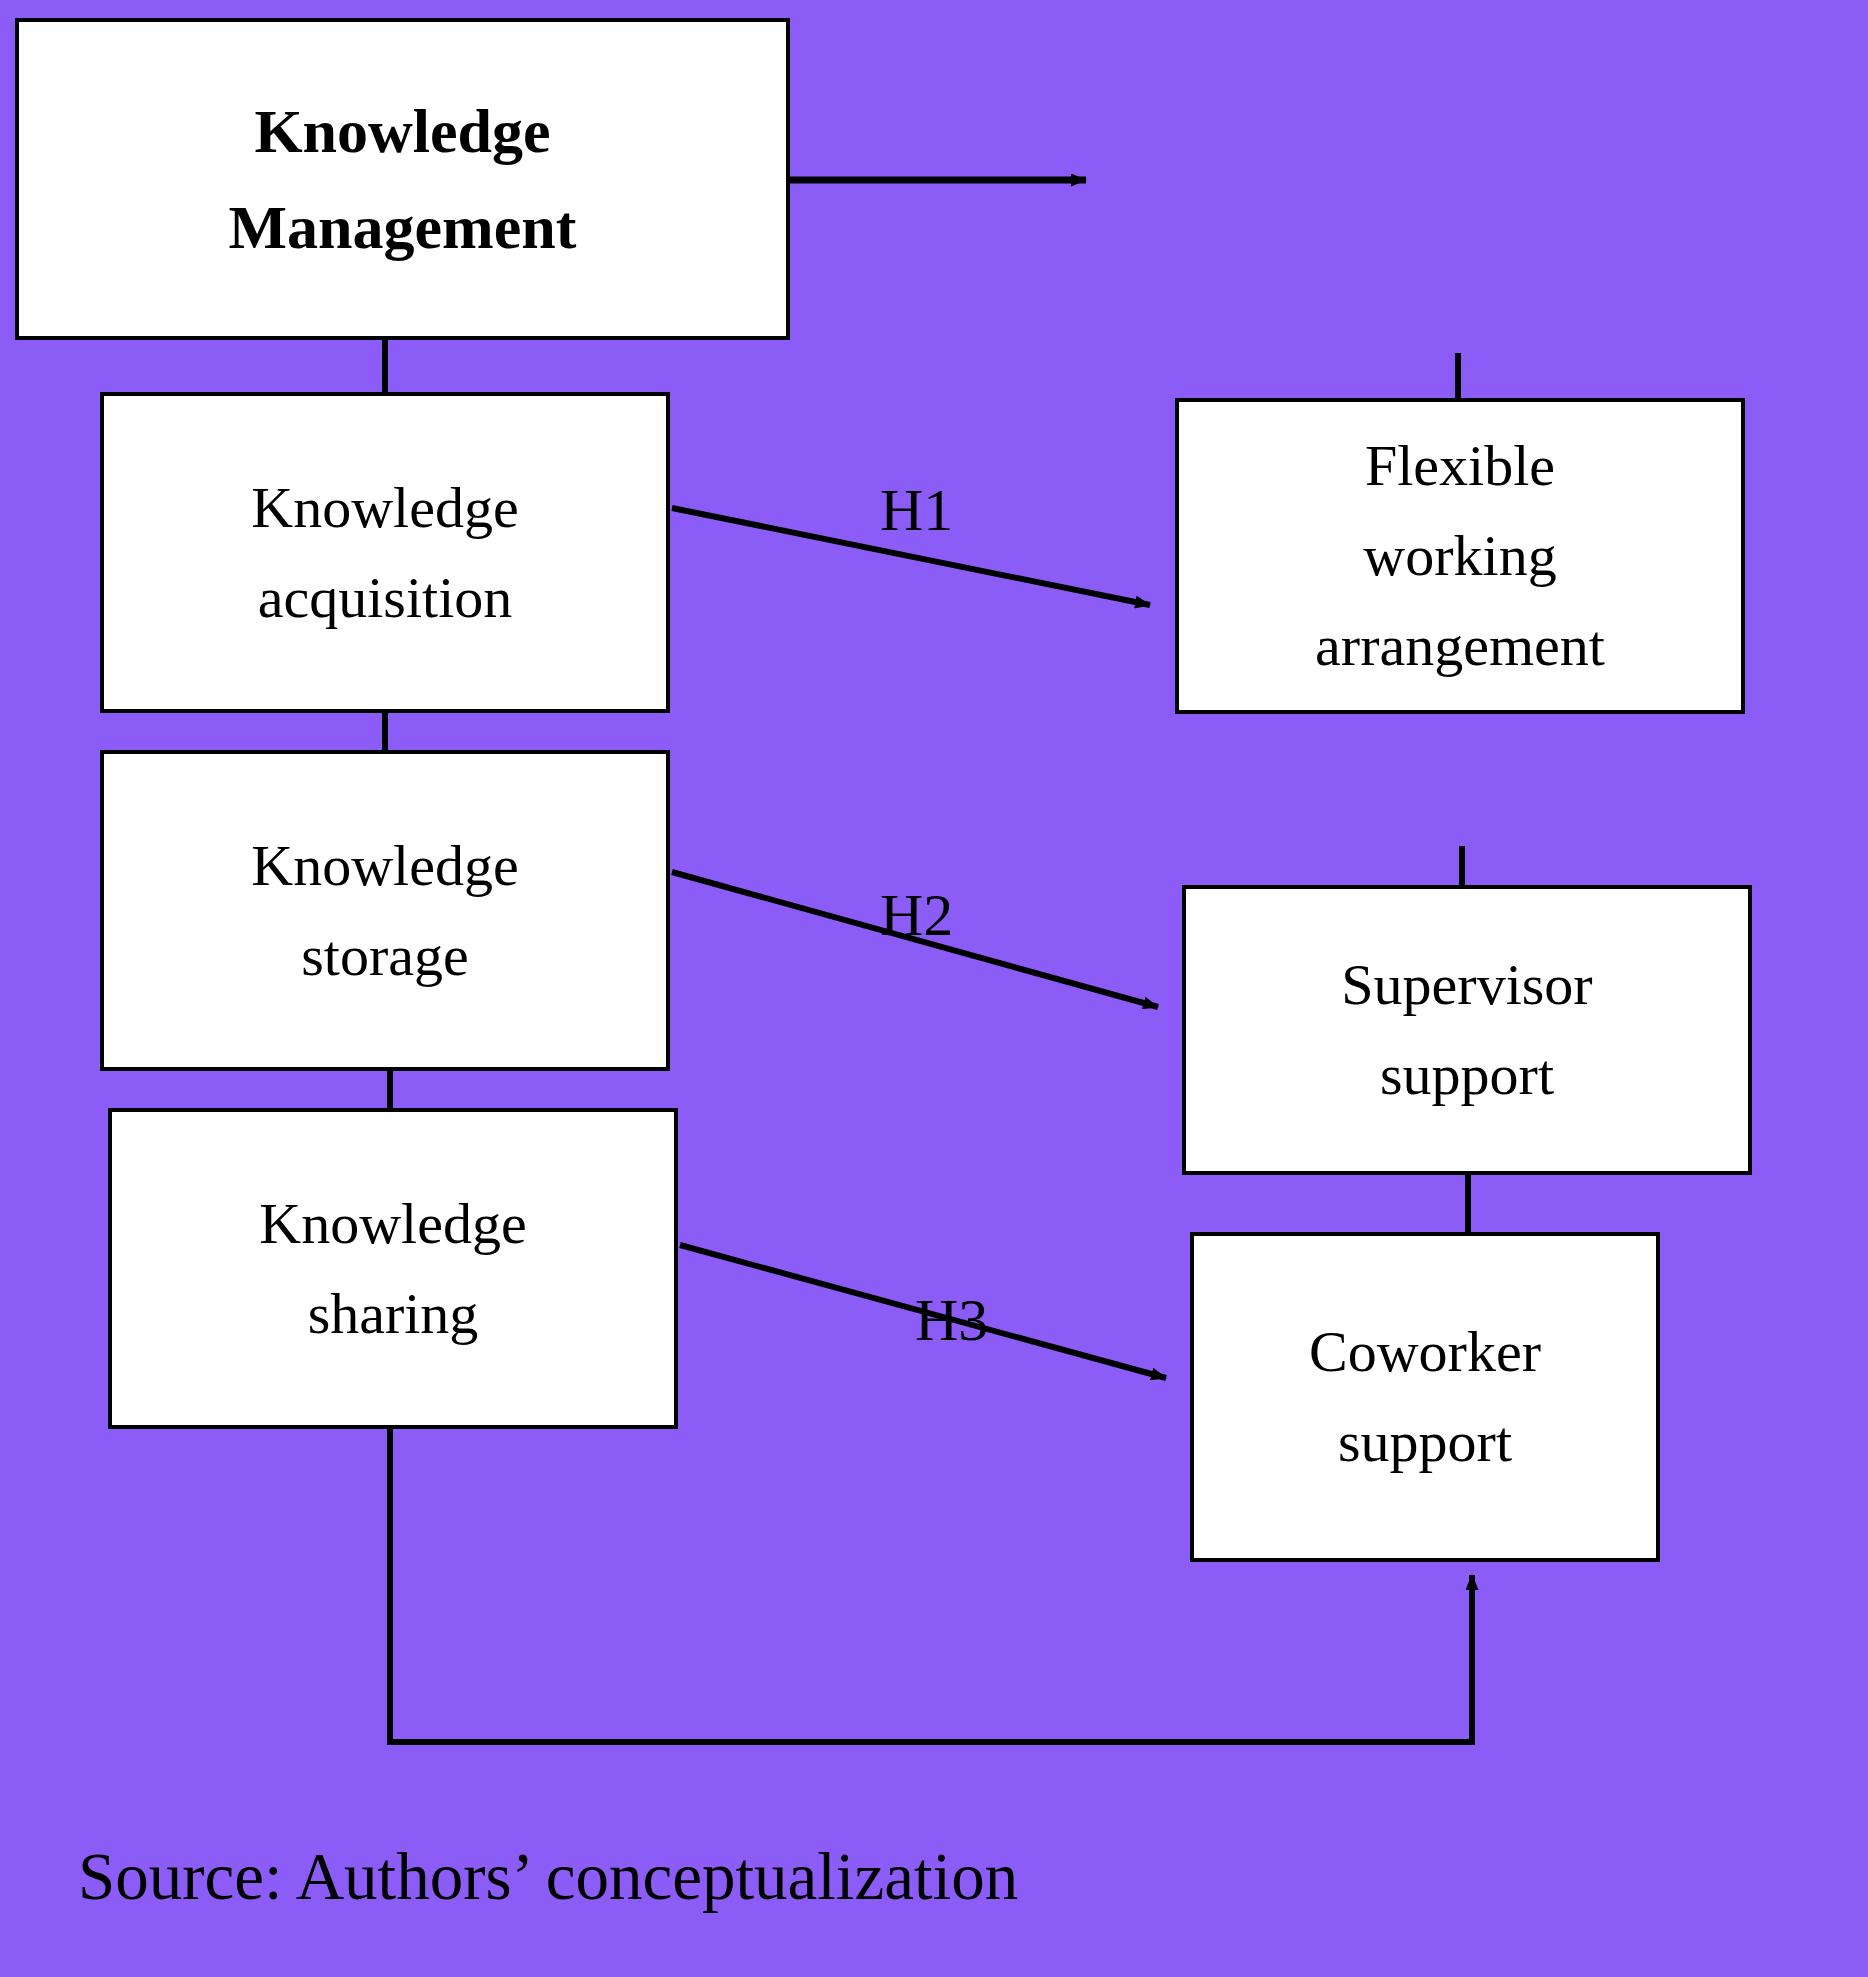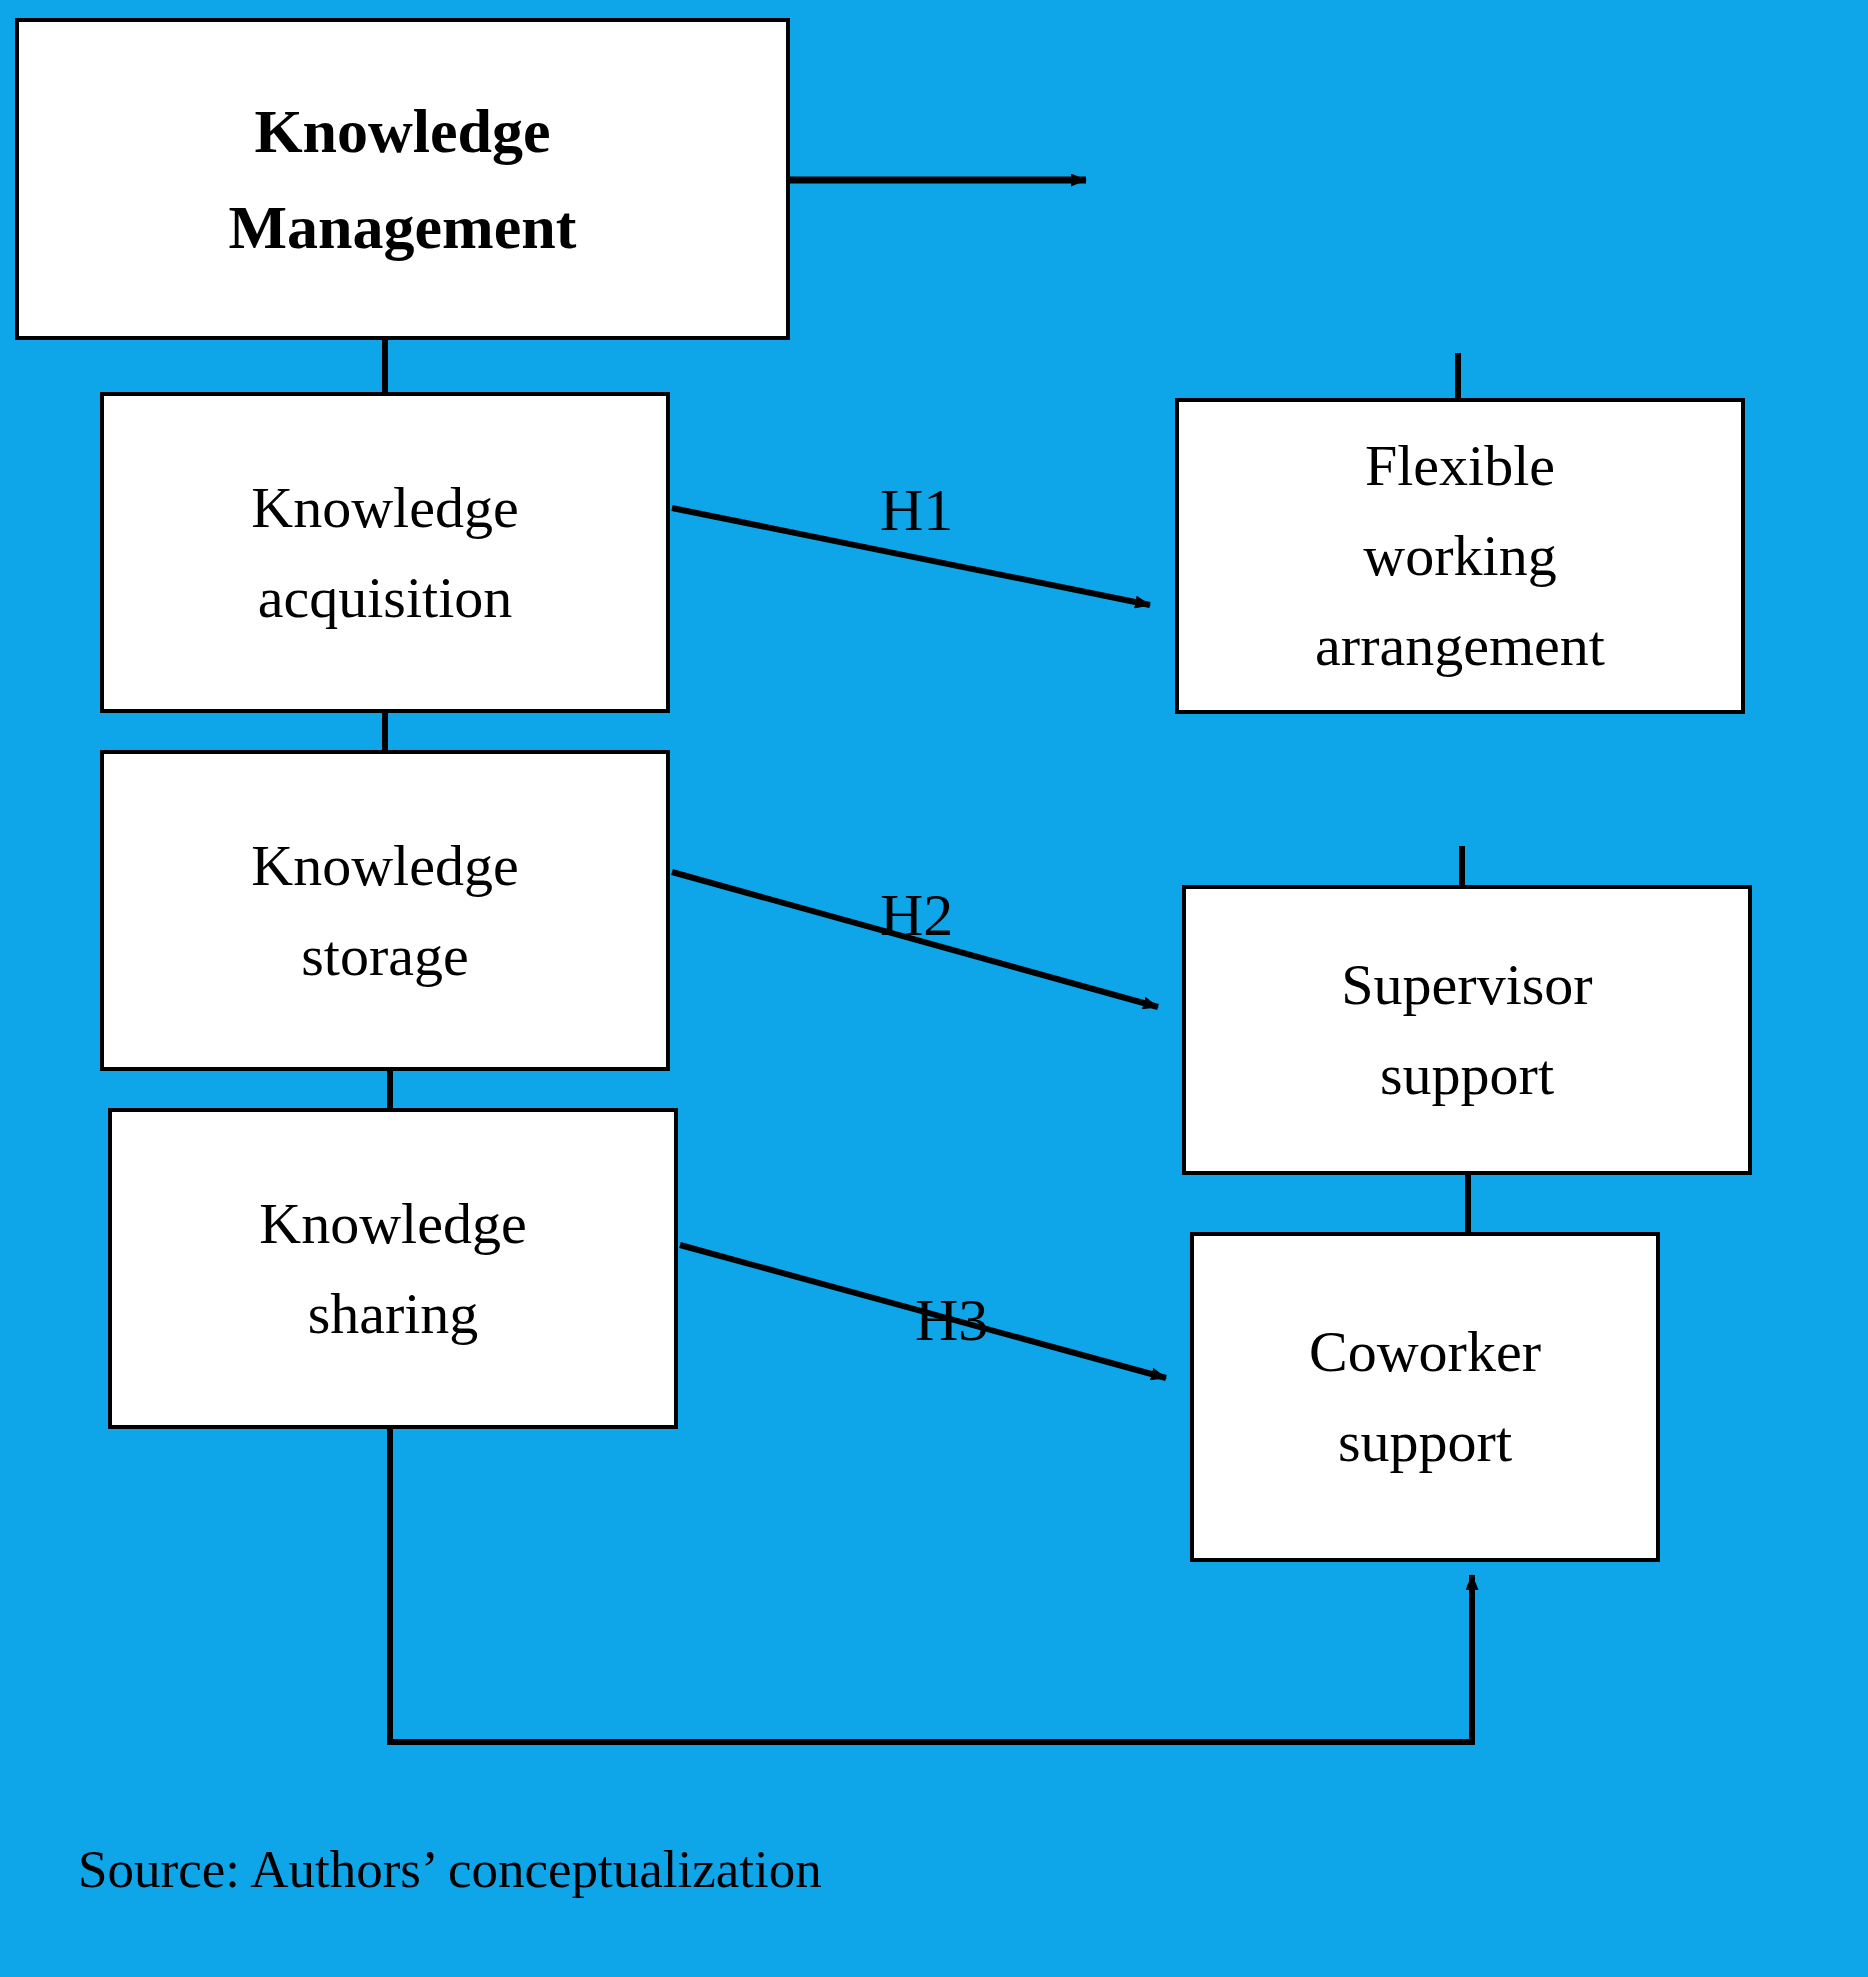--- a/index.html
+++ b/index.html
@@ -8,21 +8,21 @@
     background: #ffffff;
   }
   body {
     font-family: "Liberation Serif", "DejaVu Serif", serif;
     color: #000000;
   }
   #canvas {
     position: relative;
     width: 1868px;
     height: 1977px;
-    background: #0ea5e9;
+    background: #8b5cf6;
     overflow: hidden;
   }
   .node {
     position: absolute;
     box-sizing: border-box;
     border: 4px solid #000000;
     background: #ffffff;
     display: flex;
     align-items: center;
     justify-content: center;
@@ -69,21 +69,21 @@
     line-height: 1;
   }
   #hyp-h1 { left: 880px;  top: 480px;  }
   #hyp-h2 { left: 880px;  top: 885px; font-family: Liberation Serif, serif;  }
   #hyp-h3 { left: 915px;  top: 1290px; }
 
   #source-note {
     position: absolute;
     left: 78px;
     top: 1840px;
-    font-size: 53px;
+    font-size: 67px;
     line-height: 1.1;
     color: #000000;
     white-space: nowrap;
   }
 </style>
 </head>
 <body>
 
 <div id="canvas">
 

